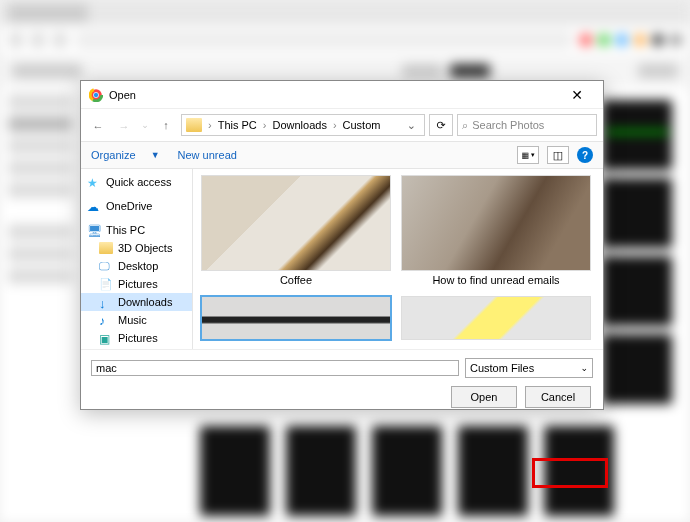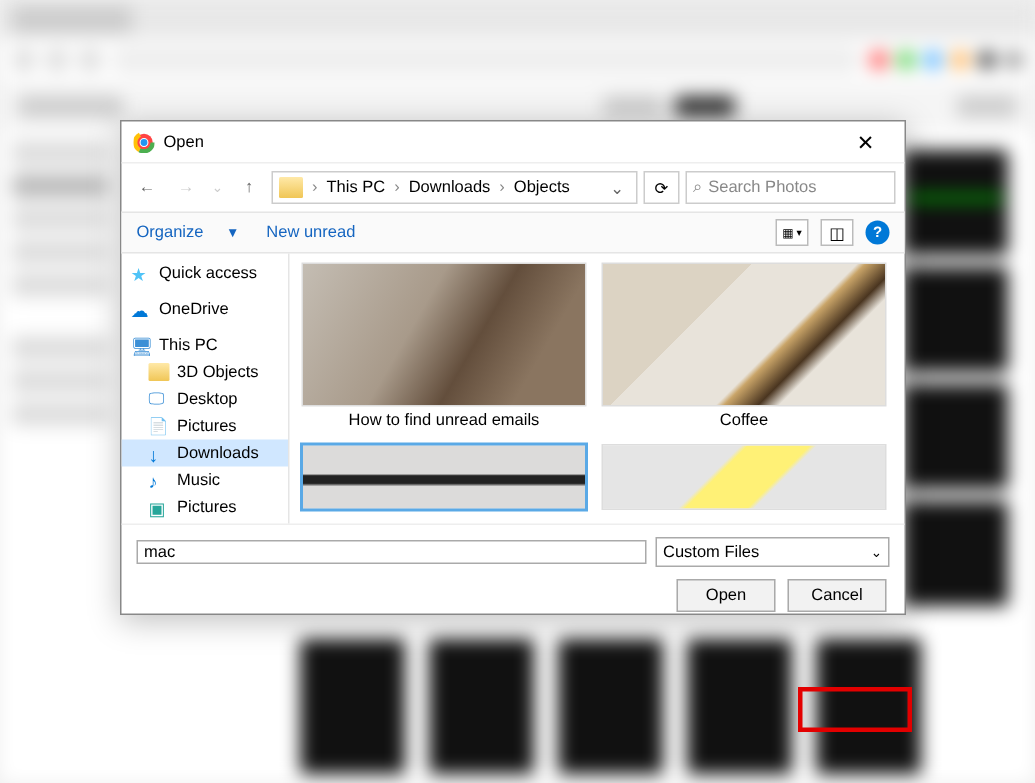--- a/index.html
+++ b/index.html
@@ -62,21 +62,21 @@
     .thumb.sel{outline:2px solid #5aa9e6;outline-offset:-1px}
     .thumb1{background:linear-gradient(135deg,#dcd3c3 35%,#e8e3da 35%,#e8e3da 60%,#c9a468 62%,#4a3520 70%,#e8e3da 75%)}
     .thumb2{background:linear-gradient(120deg,#c4bdb3,#a89a8a 40%,#634e3c 60%,#8a7560 80%)}
     .thumb3{background:linear-gradient(180deg,#dcdbda 45%,#222 48%,#222 60%,#dcdbda 65%);position:relative}
     .thumb4{background:linear-gradient(135deg,#e5e5e5 40%,#fff176 42%,#fff176 60%,#e5e5e5 62%)}
     .fname{font-size:11px;text-align:center}
     .footer{padding:8px 10px 10px;border-top:1px solid #eee}
     .fn-row{display:flex;align-items:center;gap:6px;margin-bottom:8px}
     .fn-label{width:126px;text-align:right;padding-right:6px}
     .fn-input{flex:1;height:16px;border:1px solid #aaa;padding:0 4px}
-    .fn-select{width:156px;height:20px;border:1px solid #aaa;background:#fff;padding:0 4px;display:flex;align-items:center;justify-content:space-between}
+    .fn-select{width:128px;height:20px;border:1px solid #aaa;background:#fff;padding:0 4px;display:flex;align-items:center;justify-content:space-between}
     .btn-row{display:flex;justify-content:flex-end;gap:8px;padding-right:2px}
     .dlg-btn{width:66px;height:22px;border:1px solid #aaa;background:#f2f2f2;cursor:pointer;display:flex;align-items:center;justify-content:center}
     .hl-box{position:absolute;border:3px solid #e30000;pointer-events:none}
   </style>
 </head>
 <body>
 
 <div class="blur-bg">
   <div class="browser-bar">
       <div class="tab-blur"></div>
@@ -144,21 +144,21 @@
     <div class="nav-arrow dis">→</div>
     <div class="nav-arrow dis" style="width:12px;font-size:9px">⌄</div>
     <div class="nav-arrow">↑</div>
     <div class="breadcrumb">
       <div class="folder-icon"></div>
       <span class="crumb-sep">›</span>
       <span class="crumb">This PC</span>
       <span class="crumb-sep">›</span>
       <span class="crumb">Downloads</span>
       <span class="crumb-sep">›</span>
-      <span class="crumb">Objects</span>
+      <span class="crumb">Custom</span>
       <span class="crumb-drop">⌄</span>
     </div>
     <div class="refresh-btn">⟳</div>
     <div class="search-box">
       <span>⌕</span>
       <span>Search Photos</span>
     </div>
   </div>
   <div class="toolbar">
     <div class="tb-btn">
@@ -213,26 +213,26 @@
         </div>
       <div class="tree-item sub">
           <span class="tree-icon ic-pic">▣</span>
           <span>Pictures</span>
         </div>
       <div class="tree-item sub"></div>
     </div>
     <div class="file-area">
       <div class="file-grid">
         <div class="file-item">
+          <div class="thumb thumb1"></div>
+          <div class="fname">Coffee</div>
+        </div>
+        <div class="file-item">
           <div class="thumb thumb2"></div>
           <div class="fname">How to find unread emails</div>
-        </div>
-        <div class="file-item">
-          <div class="thumb thumb1"></div>
-          <div class="fname">Coffee</div>
         </div>
         <div class="file-item" style="width:190px">
           <div class="thumb thumb3 sel" style="height:44px"></div>
         </div>
         <div class="file-item" style="width:190px">
           <div class="thumb thumb4" style="height:44px"></div>
         </div>
       </div>
     </div>
   </div>

